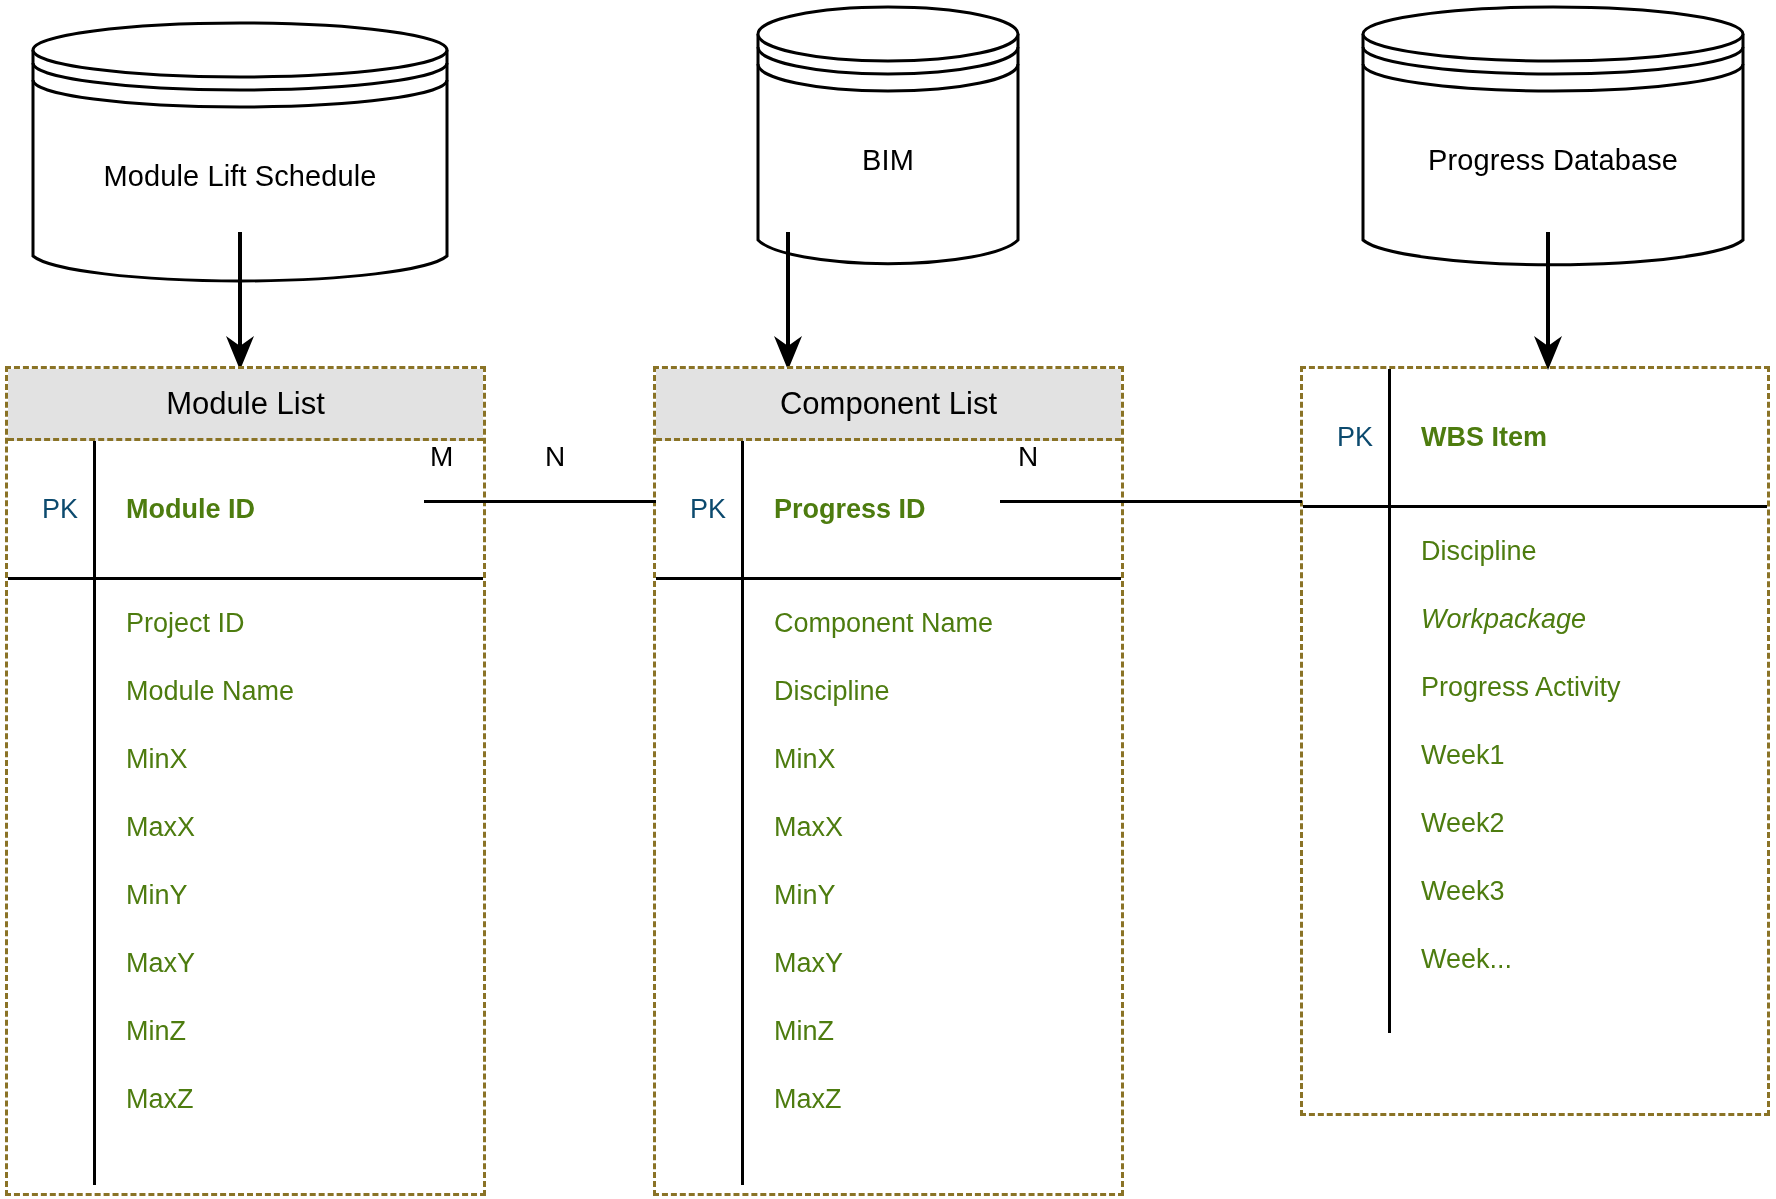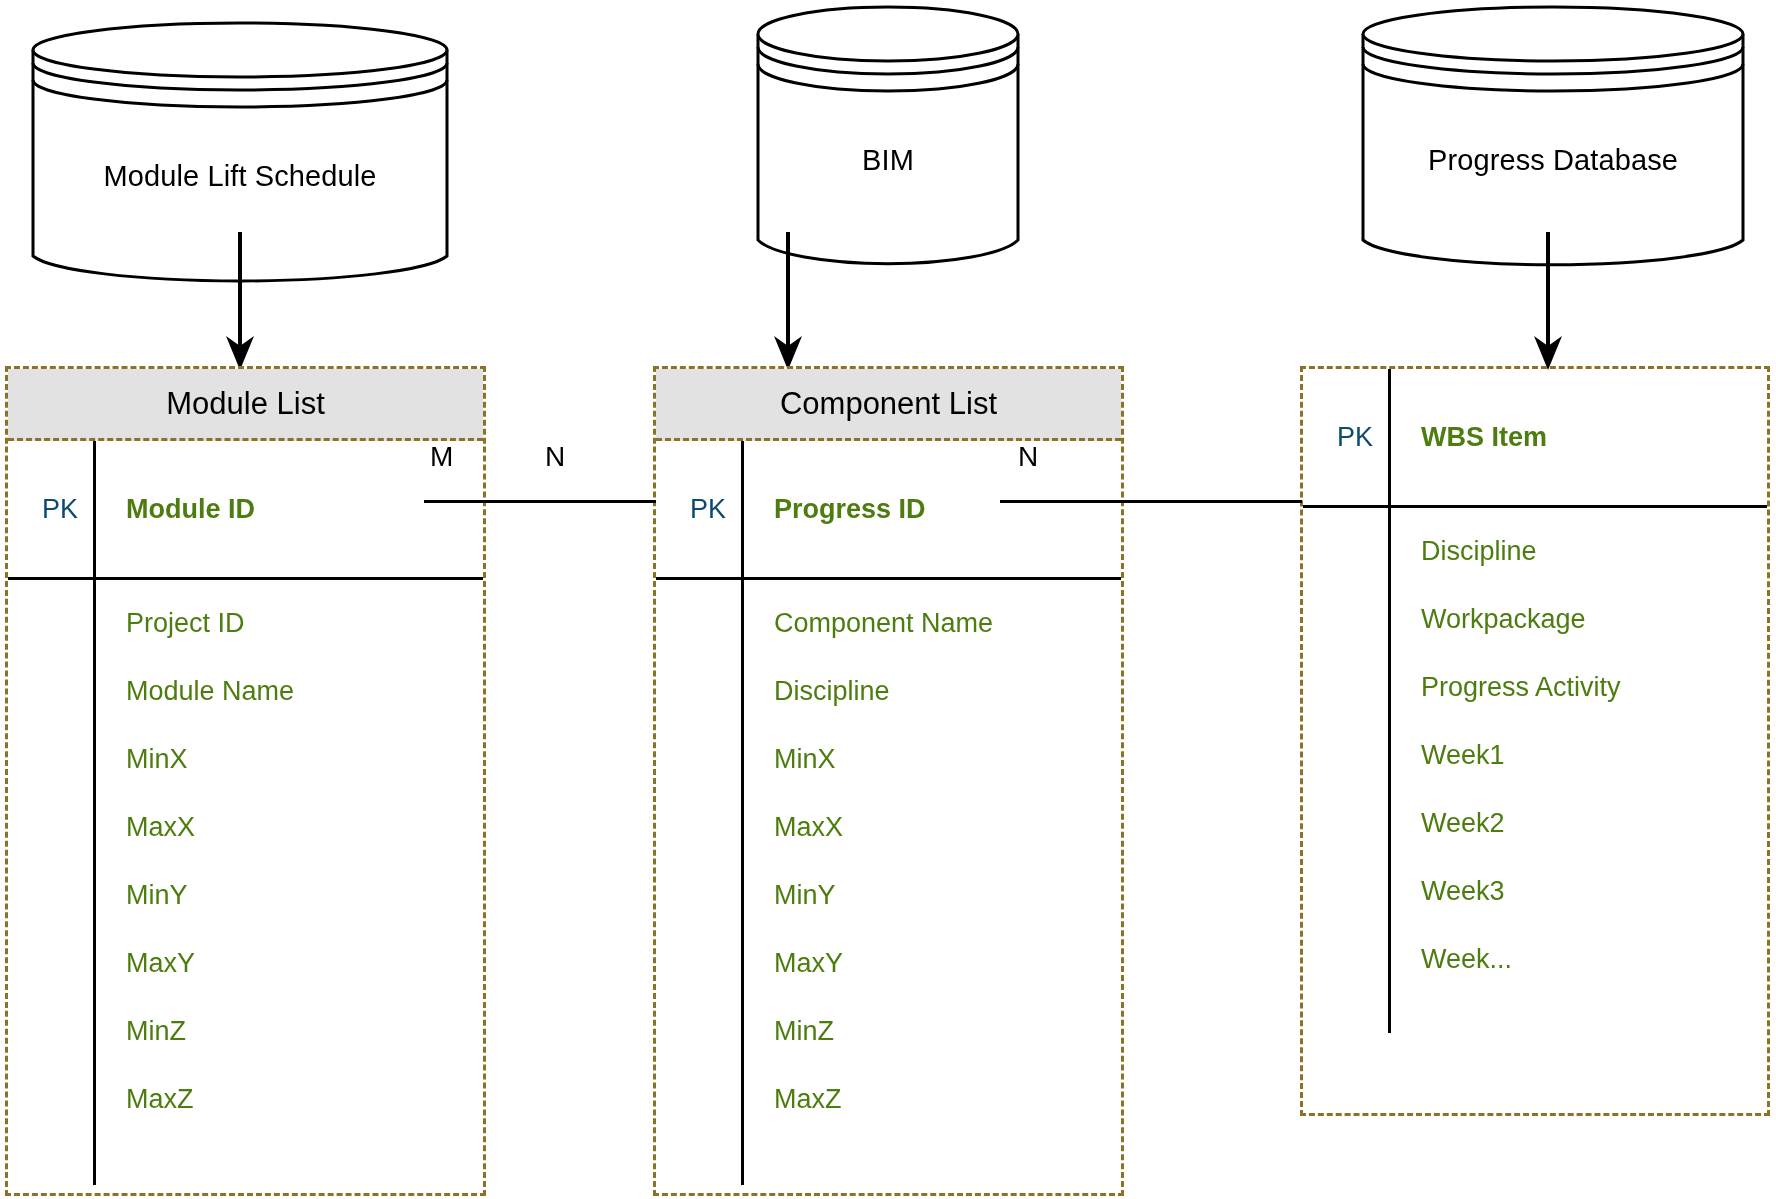--- a/index.html
+++ b/index.html
@@ -193,21 +193,21 @@
 
       <div class="row" style="top:34px;">
         <span class="cell-pk">PK</span>
         <span class="cell-attr pk-name">WBS Item</span>
       </div>
 
       <div class="row" style="top:148px;">
         <span class="cell-pk"></span>
         <span class="cell-attr">Discipline</span>
       </div>
-      <div class="row" style="top:216px;">
+      <div class="row" style="top:216px;font-style:italic;">
         <span class="cell-pk"></span>
         <span class="cell-attr">Workpackage</span>
       </div>
       <div class="row" style="top:284px;">
         <span class="cell-pk"></span>
         <span class="cell-attr">Progress Activity</span>
       </div>
       <div class="row" style="top:352px;">
         <span class="cell-pk"></span>
         <span class="cell-attr">Week1</span>

